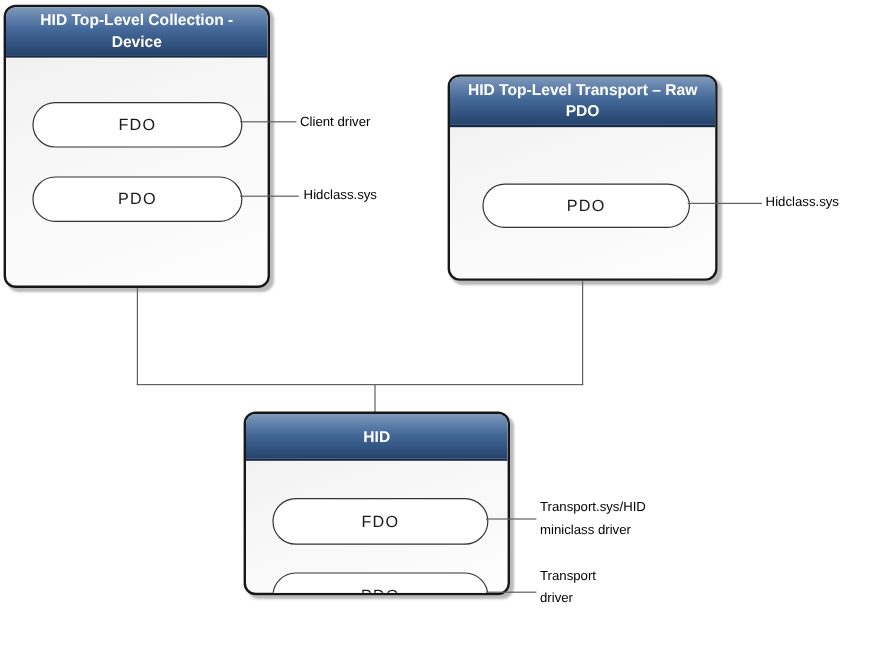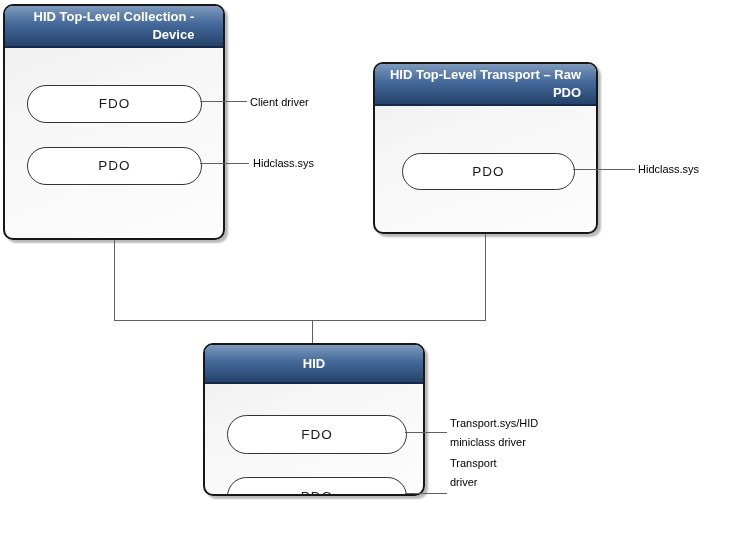--- a/index.html
+++ b/index.html
@@ -21,21 +21,21 @@
     box-shadow:3px 3px 2px rgba(100,100,100,0.45);
   }
   .node-header{
     box-sizing:border-box;width:100%;
     display:flex;align-items:center;justify-content:center;
     background:linear-gradient(180deg,var(--header-top) 0%,var(--header-mid) 45%,var(--header-bottom) 100%);
     border-bottom:2px solid var(--header-separator);
   }
   .node-title{
     color:var(--header-text);font-size:13px;font-weight:bold;line-height:18px;
-    text-align:right;white-space:pre-line;
+    text-align:center;white-space:pre-line;
   }
   .node-body{position:absolute;left:0;top:0;width:100%;height:100%;}
   .pill{
     position:absolute;box-sizing:border-box;
     background:var(--pill-fill);border:1.5px solid var(--pill-border);border-radius:20px;
     display:flex;align-items:center;justify-content:center;
   }
   .pill-label{
     color:#1a1a1a;font-size:13.5px;letter-spacing:1px;line-height:1;text-align:right;
   }
@@ -104,16 +104,16 @@
       <div class="pill" style="left:22px;top:132px;width:180px;height:39px">
         <span class="pill-label">PDO</span>
       </div>
     </div>
   </div>
 
   <div class="callout-line" style="left:405px;top:432px;width:42px"></div>
   <div class="callout-label" style="left:450px;top:414px;width:140px">Transport.sys/HID
 miniclass driver</div>
   <div class="callout-line" style="left:405px;top:493px;width:42px"></div>
-  <div class="callout-label" style="left:450px;top:454px;width:100px">Transport
+  <div class="callout-label" style="left:450px;top:471px;width:100px">Transport
 driver</div>
 
 </div>
 
 </body></html>

